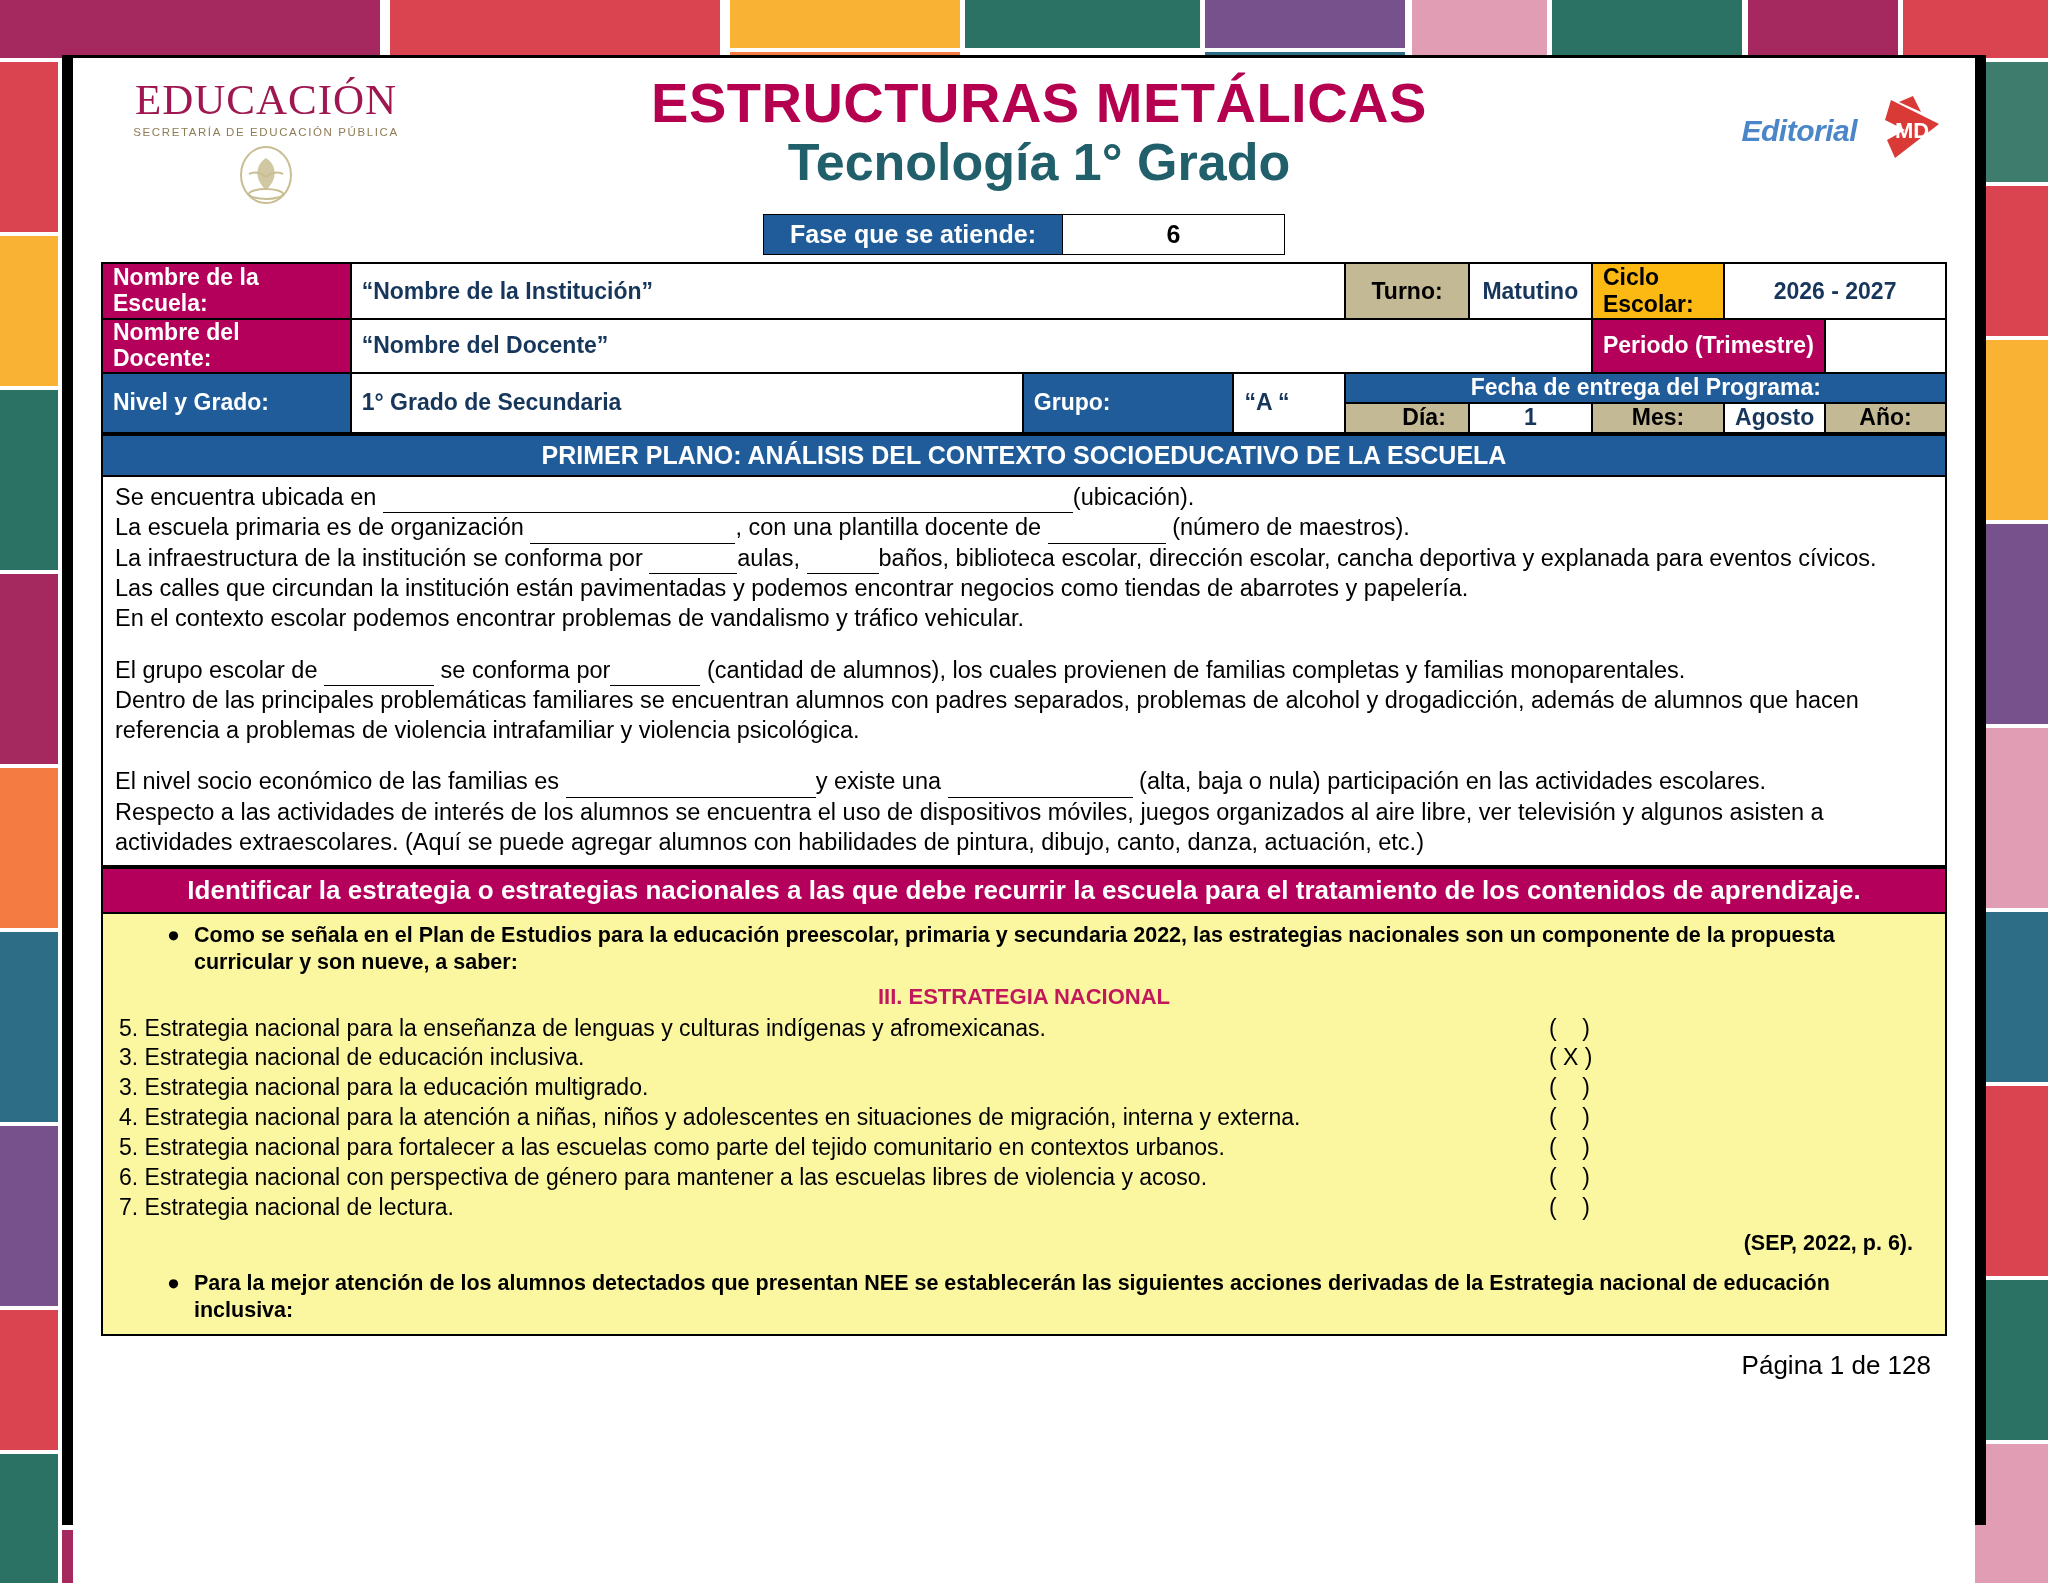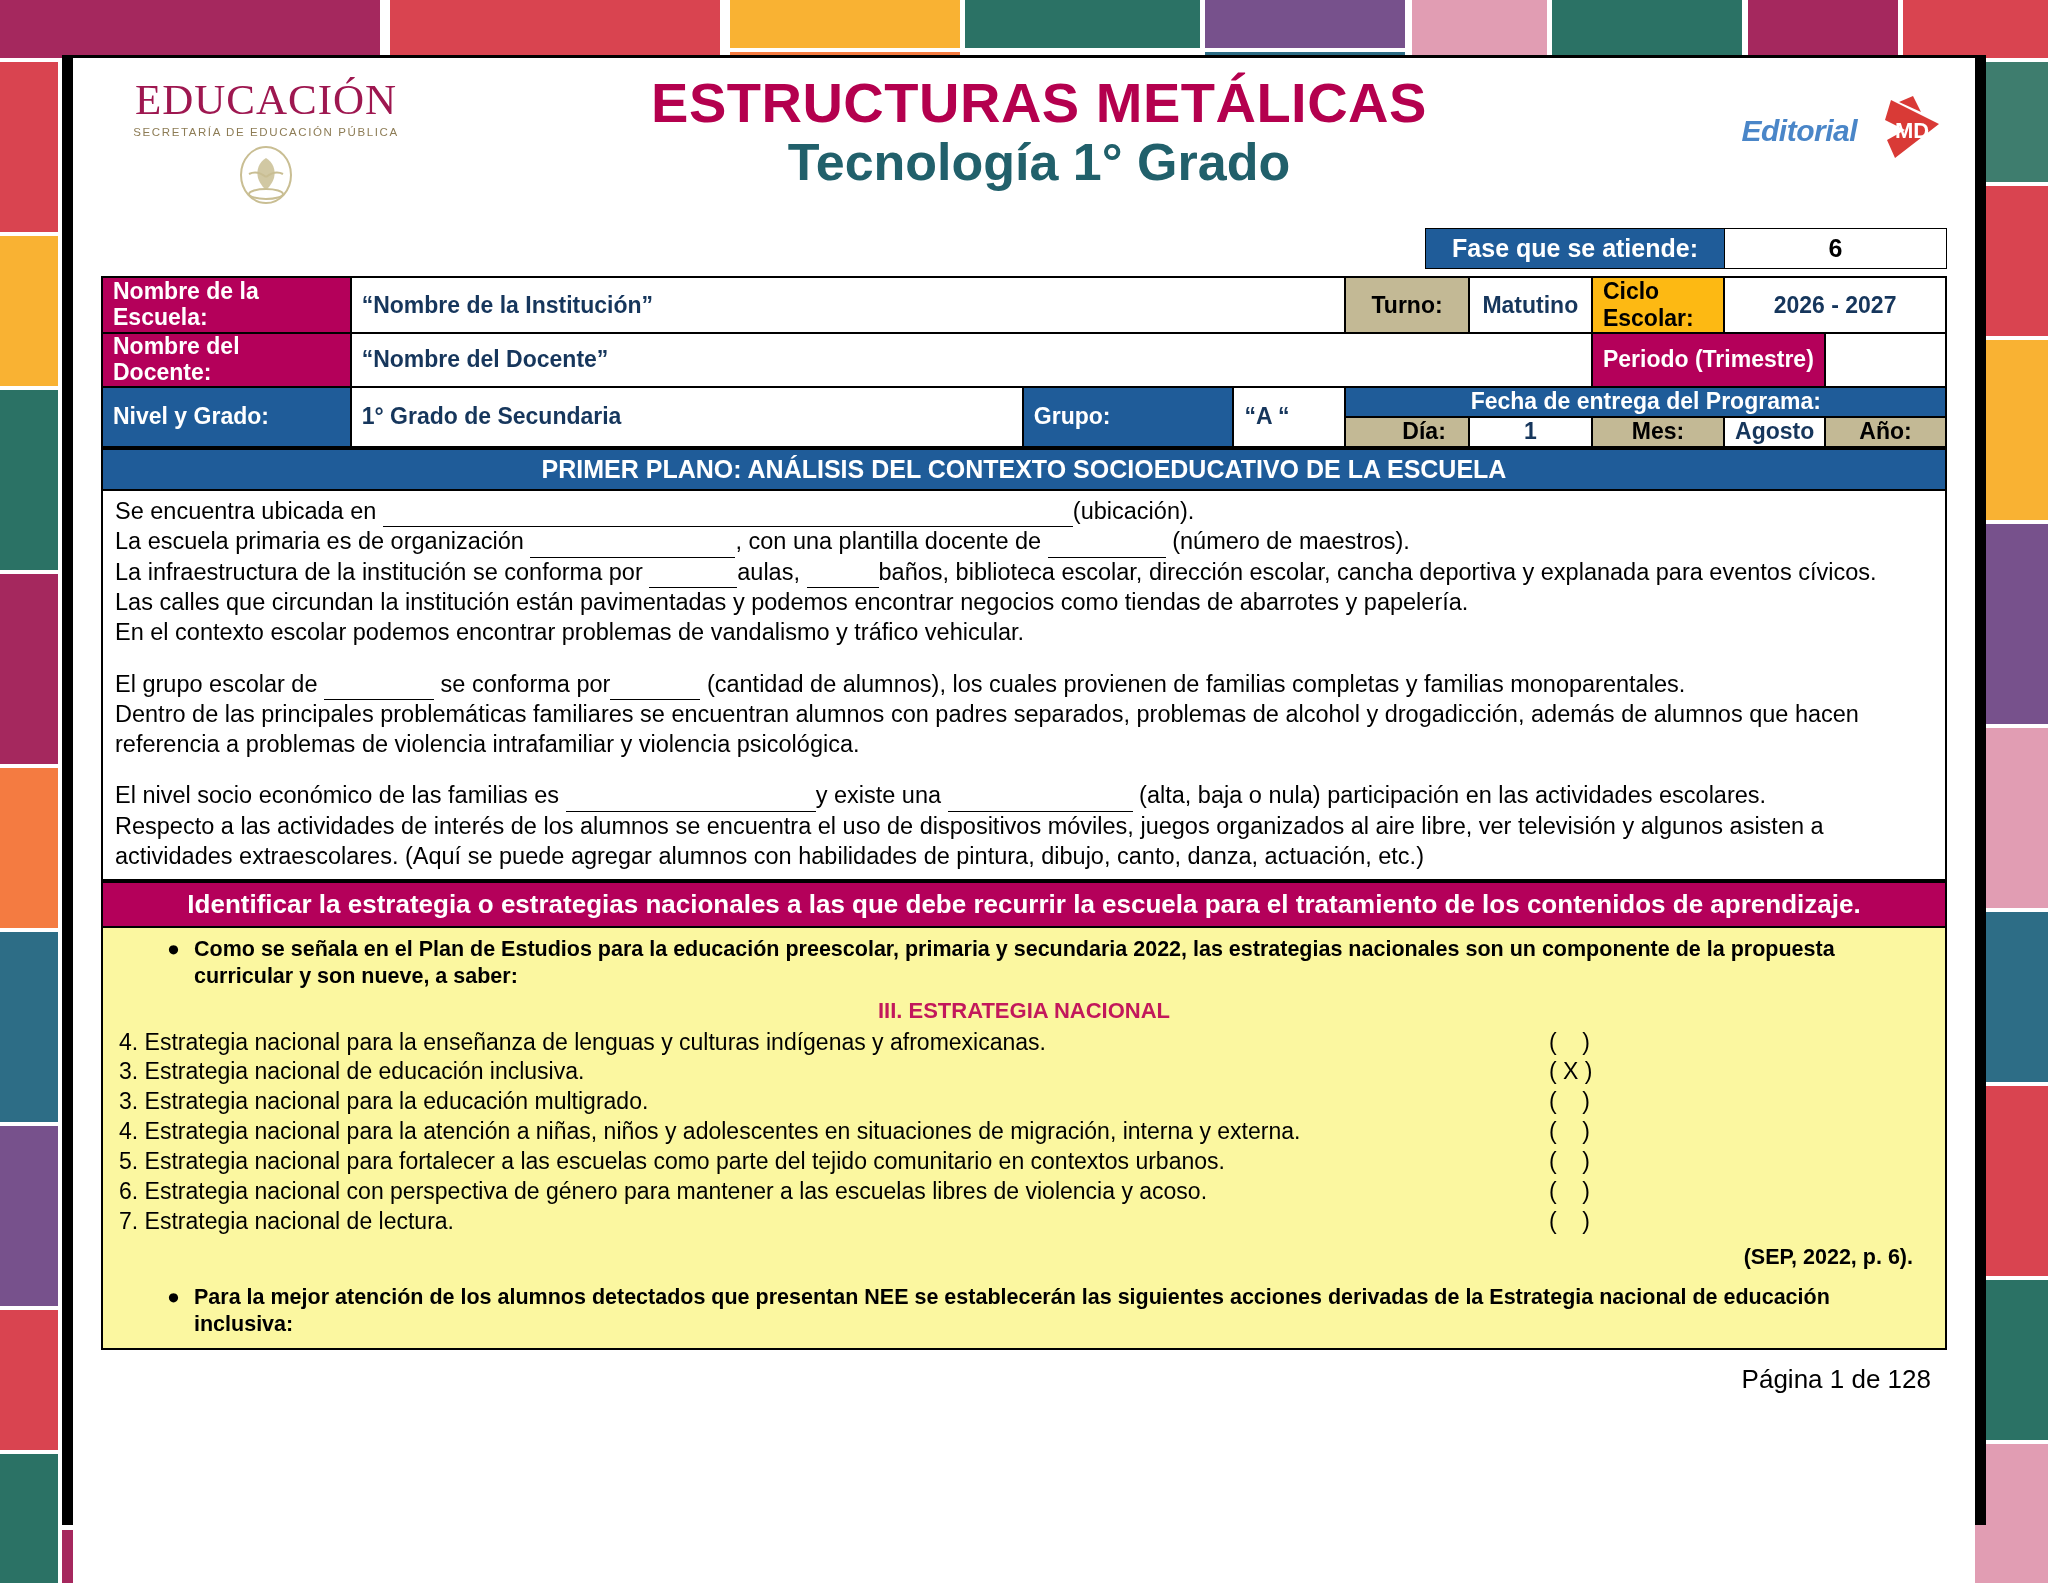--- a/index.html
+++ b/index.html
@@ -41,21 +41,21 @@
     letter-spacing:0.5px;
   }
   .t-sub{
     font-size:52px;font-weight:bold;color:#21606b;line-height:1.08;margin-top:2px;
   }
   .md-logo{width:300px;flex:0 0 300px;display:flex;align-items:center;justify-content:flex-end;
            padding-top:26px;}
   .md-word{font-family:"Liberation Sans",sans-serif;font-size:30px;font-weight:bold;
            font-style:italic;color:#4a86c8;letter-spacing:-0.5px;}
   
-  .fase-row{display:flex;justify-content:flex-end;margin-top:16px;}
+  .fase-row{display:flex;justify-content:center;margin-top:2px;}
   .fase-lbl{
     background:#1f5c99;color:#ffffff;font-weight:bold;font-size:25px;
     padding:5px 26px;border:1.5px solid #000;box-sizing:border-box;
   }
   .fase-val{
     background:#ffffff;color:#000;font-weight:bold;font-size:25px;
     width:222px;text-align:center;padding:5px 0;border:1.5px solid #000;
     border-left:none;box-sizing:border-box;
   }
   
@@ -276,21 +276,21 @@
 
       <div class="bullet-row">
         <span class="bullet-dot">●</span>
         <span class="bullet-txt">Como se señala en el Plan de Estudios para la educación preescolar, primaria y secundaria 2022, las estrategias nacionales son un componente de la propuesta curricular y son nueve, a saber:</span>
       </div>
 
       <div class="estrat-title">III. ESTRATEGIA NACIONAL</div>
 
       <div>
         <div class="strat-line">
-          <span class="strat-text">4. Estrategia nacional para la enseñanza de lenguas y culturas indígenas y afromexicanas.</span>
+          <span class="strat-text">5. Estrategia nacional para la enseñanza de lenguas y culturas indígenas y afromexicanas.</span>
           <span class="strat-mark">(    )</span>
         </div>
         <div class="strat-line">
           <span class="strat-text">3. Estrategia nacional de educación inclusiva.</span>
           <span class="strat-mark">( X )</span>
         </div>
         <div class="strat-line">
           <span class="strat-text">3. Estrategia nacional para la educación multigrado.</span>
           <span class="strat-mark">(    )</span>
         </div>

